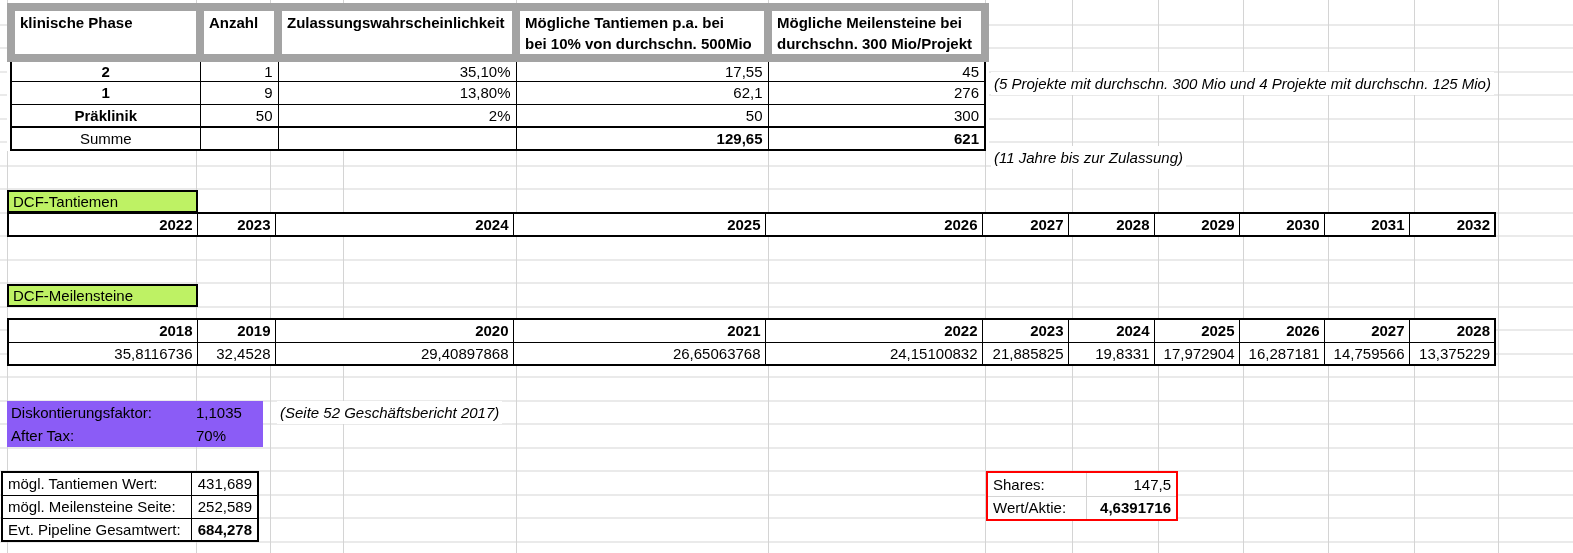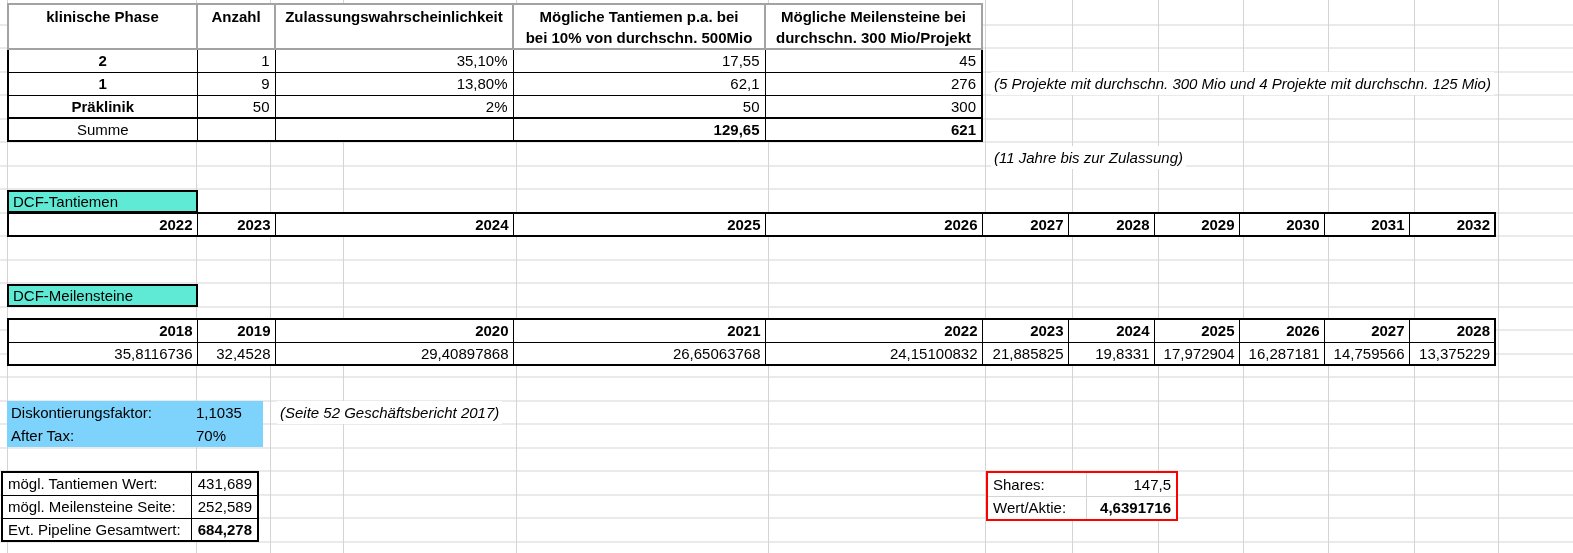--- a/index.html
+++ b/index.html
@@ -17,43 +17,43 @@
   .vline { position:absolute; top:0; bottom:0; width:1px; background:#d4d4d4; }
 
   table { border-collapse:collapse; table-layout:fixed; background:#fff; position:absolute; }
   td, th { overflow:hidden; white-space:nowrap; padding:0 5px; height:23px; border:1px solid #000; }
   .num { text-align:right; }
   .bold { font-weight:bold; }
   .center { text-align:center; }
 
   
   .t-phase { left:7px; top:3px; border:2px solid #000; }
-  .t-phase th { text-align:center; vertical-align:top; font-weight:bold; border:2px solid #a3a3a3; padding-top:1px; line-height:21px; }
+  .t-phase th { text-align:left; vertical-align:top; font-weight:bold; border:8px solid #a3a3a3; padding-top:1px; line-height:21px; }
   .t-phase tr.hdr { height:44px; }
   .t-phase td { height:23px; }
   .t-phase tr.sum td { border-top:2px solid #000; }
   .t-projahr { left:7px; top:145px; border:2px solid #000; }
 
   
   .note { position:absolute; height:23px; line-height:23px; font-style:italic; background:#fff; padding:0 3px; white-space:nowrap; }
   .note-projekte { left:991px; top:72px; }
   .note-jahre { left:991px; top:146px; }
   .note-bericht { left:277px; top:401px; }
 
   
-  .dcf-label { position:absolute; width:191px; height:23px; border:2px solid #000; background:#5eead4;
+  .dcf-label { position:absolute; width:191px; height:23px; border:2px solid #000; background:#bef264;
                display:flex; align-items:center; padding-left:4px; }
   .lbl-t { left:7px; top:190px; }
   .lbl-m { left:7px; top:284px; }
   .t-dcft { left:7px; top:212px; border:2px solid #000; }
   .t-dcfm { left:7px; top:306px; border:2px solid #000;margin-top:12px; }
   .t-dcft td, .t-dcfm td { padding:0 4px; }
 
   
-  .param { position:absolute; height:23px; line-height:23px; background:#7dd3fc; }
+  .param { position:absolute; height:23px; line-height:23px; background:#8b5cf6; }
   .p-label { width:189px; padding-left:4px; }
   .p-value { width:67px; text-align:left; padding-right:4px; }
 
   
   .t-val { left:1px; top:471px; border:2px solid #000;padding-left:16px; }
   .t-val td { height:23px; }
 
   
   .t-shares { left:986px; top:471px; border:2px solid #ff0000; }
   .t-shares td { border:1px solid #d4d4d4; height:24px; }

